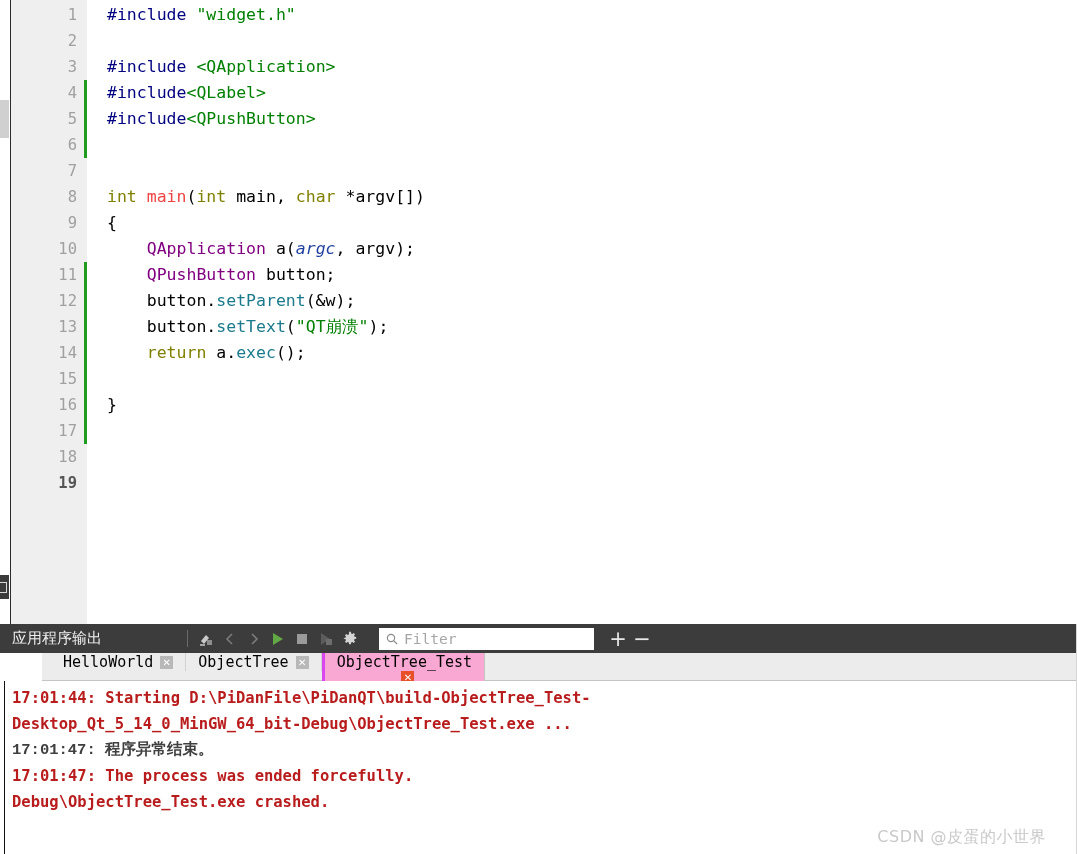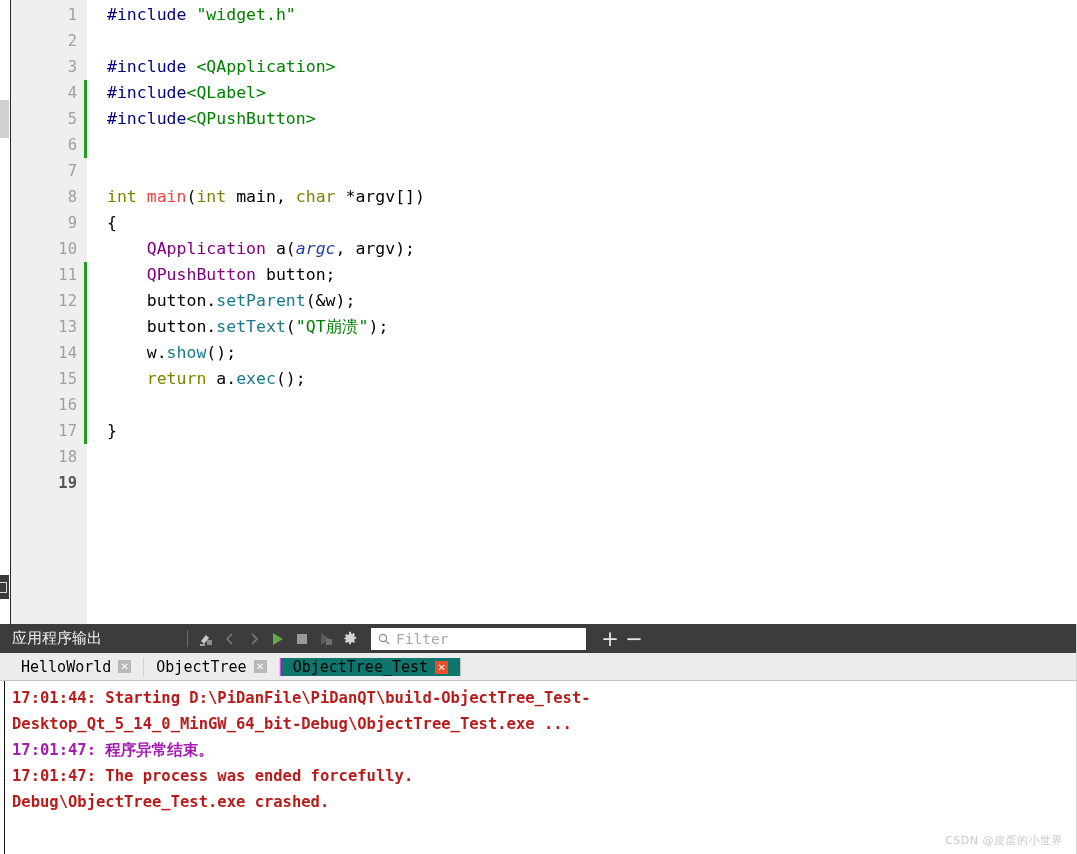--- a/index.html
+++ b/index.html
@@ -149,21 +149,21 @@
     display: flex; align-items: center; justify-content: center;
     margin-right: 2px;
   }
   .tb-btn svg { display: block; }
   .filter-box {
     width: 215px;
     height: 22px;
     background: #ffffff;
     display: flex;
     align-items: center;
-    margin-left: 8px;
+    margin-left: 16px;
     padding-left: 6px;
     box-sizing: border-box;
   }
   .filter-ph {
     color: #a6a6a6;
     font-size: 14.5px;
     font-family: "DejaVu Sans Mono", monospace;
     margin-left: 5px;
   }
   .pm-wrap {
@@ -177,42 +177,44 @@
     width: 24px;
     text-align: center;
     line-height: 20px;
     font-family: "DejaVu Sans", sans-serif;
   }
 
   .tabbar {
     height: 28px;
     background: #ececec;
     display: flex;
-    align-items: center;
+    align-items: flex-start;
     border-bottom: 1px solid #c4c4c4;
     padding-left: 9px;
     box-sizing: border-box;
+    margin-left: 42px;
   }
   .tab {
     display: flex;
     align-items: center;
     padding: 0 12px;
     font-size: 15px;
     font-family: "DejaVu Sans Mono", monospace;
     color: #000000;
     background: #ececec;
     border-right: 1px solid #d2d2d2;
     box-sizing: border-box;
     white-space: nowrap;
   }
   .tab.active {
-    background: #0f766e;
+    background: #f9a8d4;
     border-right: 1px solid #c4c4c4;
-    border-left: 1px solid #d946ef;
+    border-left: 3px solid #d946ef;
     margin-bottom: -1px;
+    flex-direction: column;
   }
   .tab-close {
     width: 13px; height: 13px;
     margin-left: 7px;
     background: #b8b8b8;
     color: #ffffff;
     font-size: 10px;
     line-height: 13px;
     text-align: center;
     font-family: "DejaVu Sans", sans-serif;
@@ -236,28 +238,28 @@
   }
   .cline {
     font-size: 15.5px;
     line-height: 26px;
     font-family: "DejaVu Sans Mono", monospace;
     font-weight: bold;
     white-space: pre;
     padding-left: 12px;
   }
   .c-blue { color: #b91c1c; }
-  .c-red  { color: #a21caf; }
+  .c-red  { color: #404040; font-family: Liberation Mono, monospace; }
 
   .watermark {
     position: absolute;
-    right: 14px;
+    right: 31px;
     bottom: 6px;
     color: #c9c9c9;
-    font-size: 11px;
+    font-size: 16px;
     font-family: "DejaVu Sans", sans-serif;
     letter-spacing: 0.5px;
   }
   .right-edge {
     position: absolute;
     right: 0; top: 624px;
     width: 1px; height: 230px;
     background: #d6d6d6;
   }
 </style>
@@ -304,21 +306,20 @@
       <div class="cl"><span class="t-pre">#include</span><span class="t-str">&lt;QLabel&gt;</span></div>
       <div class="cl"><span class="t-pre">#include</span><span class="t-str">&lt;QPushButton&gt;</span></div>
       <div class="cl">&nbsp;</div>
       <div class="cl">&nbsp;</div>
       <div class="cl"><span class="t-kw">int</span><span class="t-plain"> </span><span class="t-fn">main</span><span class="t-plain">(</span><span class="t-kw">int</span><span class="t-plain"> main, </span><span class="t-kw">char</span><span class="t-plain"> *argv[])</span></div>
       <div class="cl"><span class="t-plain">{</span></div>
       <div class="cl"><span class="t-plain">    </span><span class="t-cls">QApplication</span><span class="t-plain"> a(</span><span class="t-param">argc</span><span class="t-plain">, argv);</span></div>
       <div class="cl"><span class="t-plain">    </span><span class="t-cls">QPushButton</span><span class="t-plain"> button;</span></div>
       <div class="cl"><span class="t-plain">    button.</span><span class="t-meth">setParent</span><span class="t-plain">(&amp;w);</span></div>
       <div class="cl"><span class="t-plain">    button.</span><span class="t-meth">setText</span><span class="t-plain">(</span><span class="t-str">"QT崩溃"</span><span class="t-plain">);</span></div>
-      <div class="cl"><span class="t-plain">    w.</span><span class="t-meth">show</span><span class="t-plain">();</span></div>
       <div class="cl"><span class="t-plain">    </span><span class="t-kw">return</span><span class="t-plain"> a.</span><span class="t-meth">exec</span><span class="t-plain">();</span></div>
       <div class="cl">&nbsp;</div>
       <div class="cl"><span class="t-plain">}</span></div>
       <div class="cl">&nbsp;</div>
     </div>
 </div>
 
 <div class="output-pane">
 
   <div class="out-toolbar">

